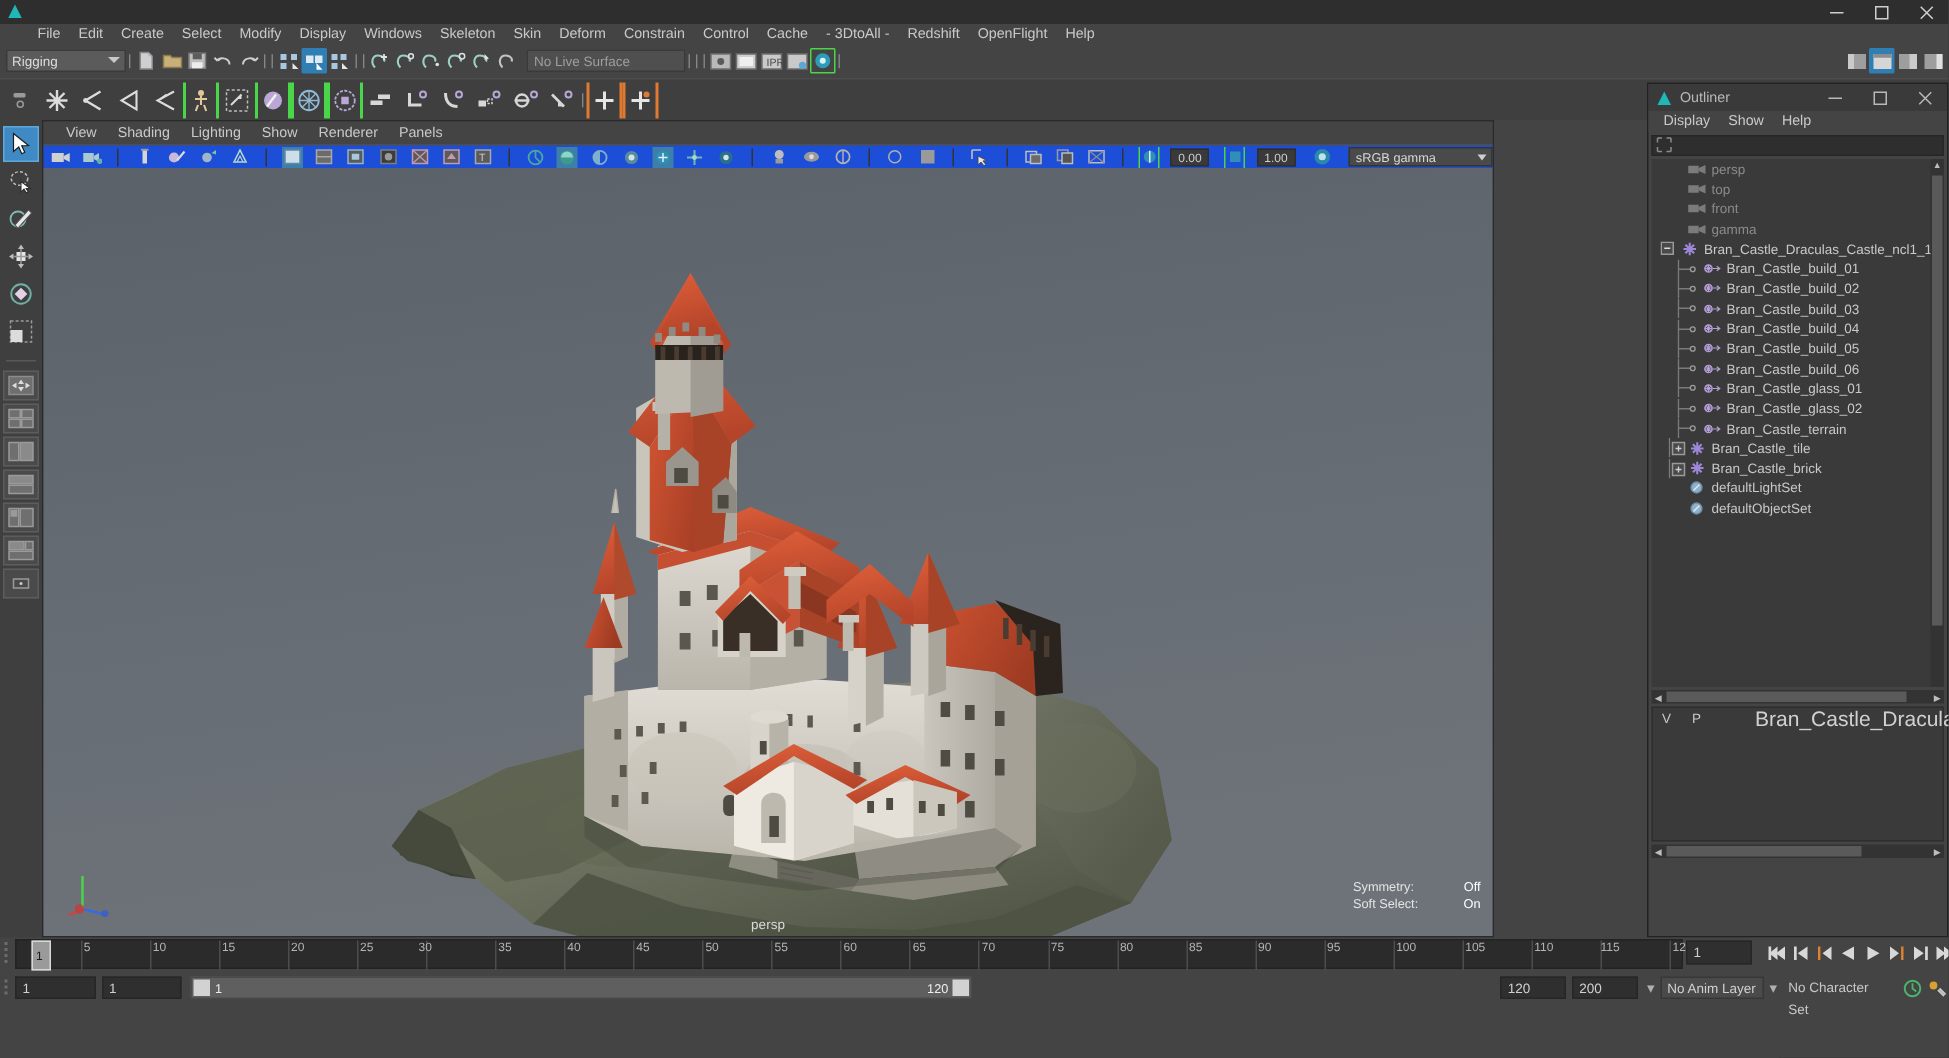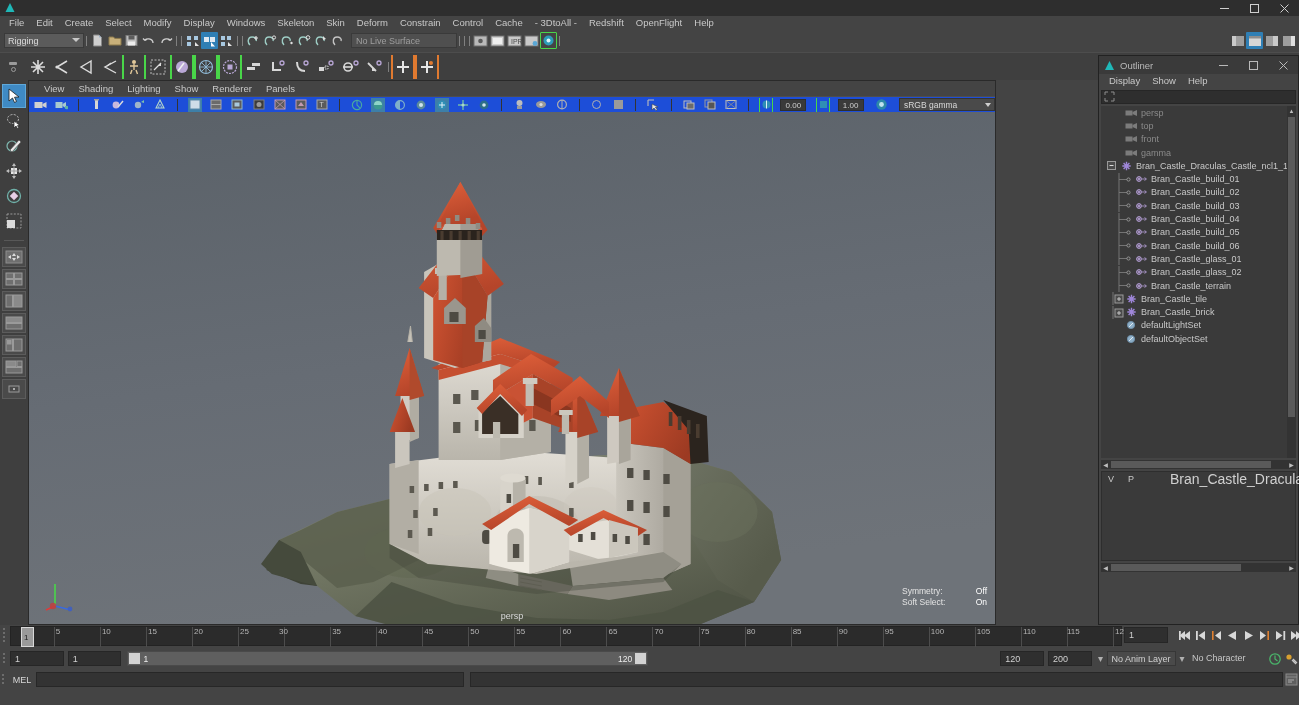--- a/index.html
+++ b/index.html
@@ -21,21 +21,21 @@
   .title-icon svg{ display:block; }
   .title-text{ font-size:9.5px; color:#d2d2d2; white-space:nowrap; letter-spacing:.1px;}
   .win-btns{ position:absolute; right:0; top:0; height:16px; display:flex; }
   .win-btn{ width:30px; height:16px; display:flex; align-items:center; justify-content:center;
             color:#cfcfcf; font-size:11px; line-height:1;}
   .win-btn svg{display:block;}
 
   
   .menubar{
     position:absolute; left:0; top:16px; width:1299px; height:14px;
-    background:#444; display:flex; align-items:center; padding-left:3px;
+    background:#444; display:flex; align-items:center; padding-left:19px;
   }
   .menu-item{ font-size:9.5px; color:#c9c9c9; padding:0 6px; line-height:14px; white-space:nowrap;}
 
   
   .statusrow{
     position:absolute; left:0; top:30px; width:1299px; height:21px;
     background:#444; display:flex; align-items:center; gap:0;
   }
   .mode-select{
     margin-left:4px; width:80px; height:15px; background:#5b5b5b; border:1px solid #3a3a3a;
@@ -1506,37 +1506,15 @@
       </div>
       <div class="playbtn">
         <svg width="14" height="14" viewBox="0 0 14 14">
             <circle cx="5" cy="5" r="2.6" fill="#d8a030"></circle>
             <path d="M8 8 l4 4 M9 7 l4 4" stroke="#c8c8c8" stroke-width="1.2"></path>
           </svg>
       </div>
     </div>
   </div>
 
-  <div class="cmdline">
-    <div class="cmd-grip">
-      <svg width="8" height="16" viewBox="0 0 8 16">
-          <g fill="#6c6c6c">
-            <rect x="2" y="2" width="2" height="2"></rect>
-            <rect x="2" y="6" width="2" height="2"></rect>
-            <rect x="2" y="10" width="2" height="2"></rect>
-          </g>
-        </svg>
-    </div>
-    <div class="mel-lbl">MEL</div>
-    <div class="cmd-input" style="width:430px;"></div>
-    <div style="width:6px"></div>
-    <div class="cmd-out" style="width:818px;"></div>
-    <div class="cmd-icon">
-      <svg width="13" height="13" viewBox="0 0 13 13">
-          <rect x="1" y="1" width="11" height="11" fill="#5f5f5f" stroke="#8a8a8a"></rect>
-          <path d="M1 4 h11" stroke="#8a8a8a"></path>
-          <path d="M3 7 h6 M3 9 h4" stroke="#b5b5b5" stroke-width="0.9"></path>
-        </svg>
-    </div>
-  </div>
 
 
 </div>
 
 </body></html>

